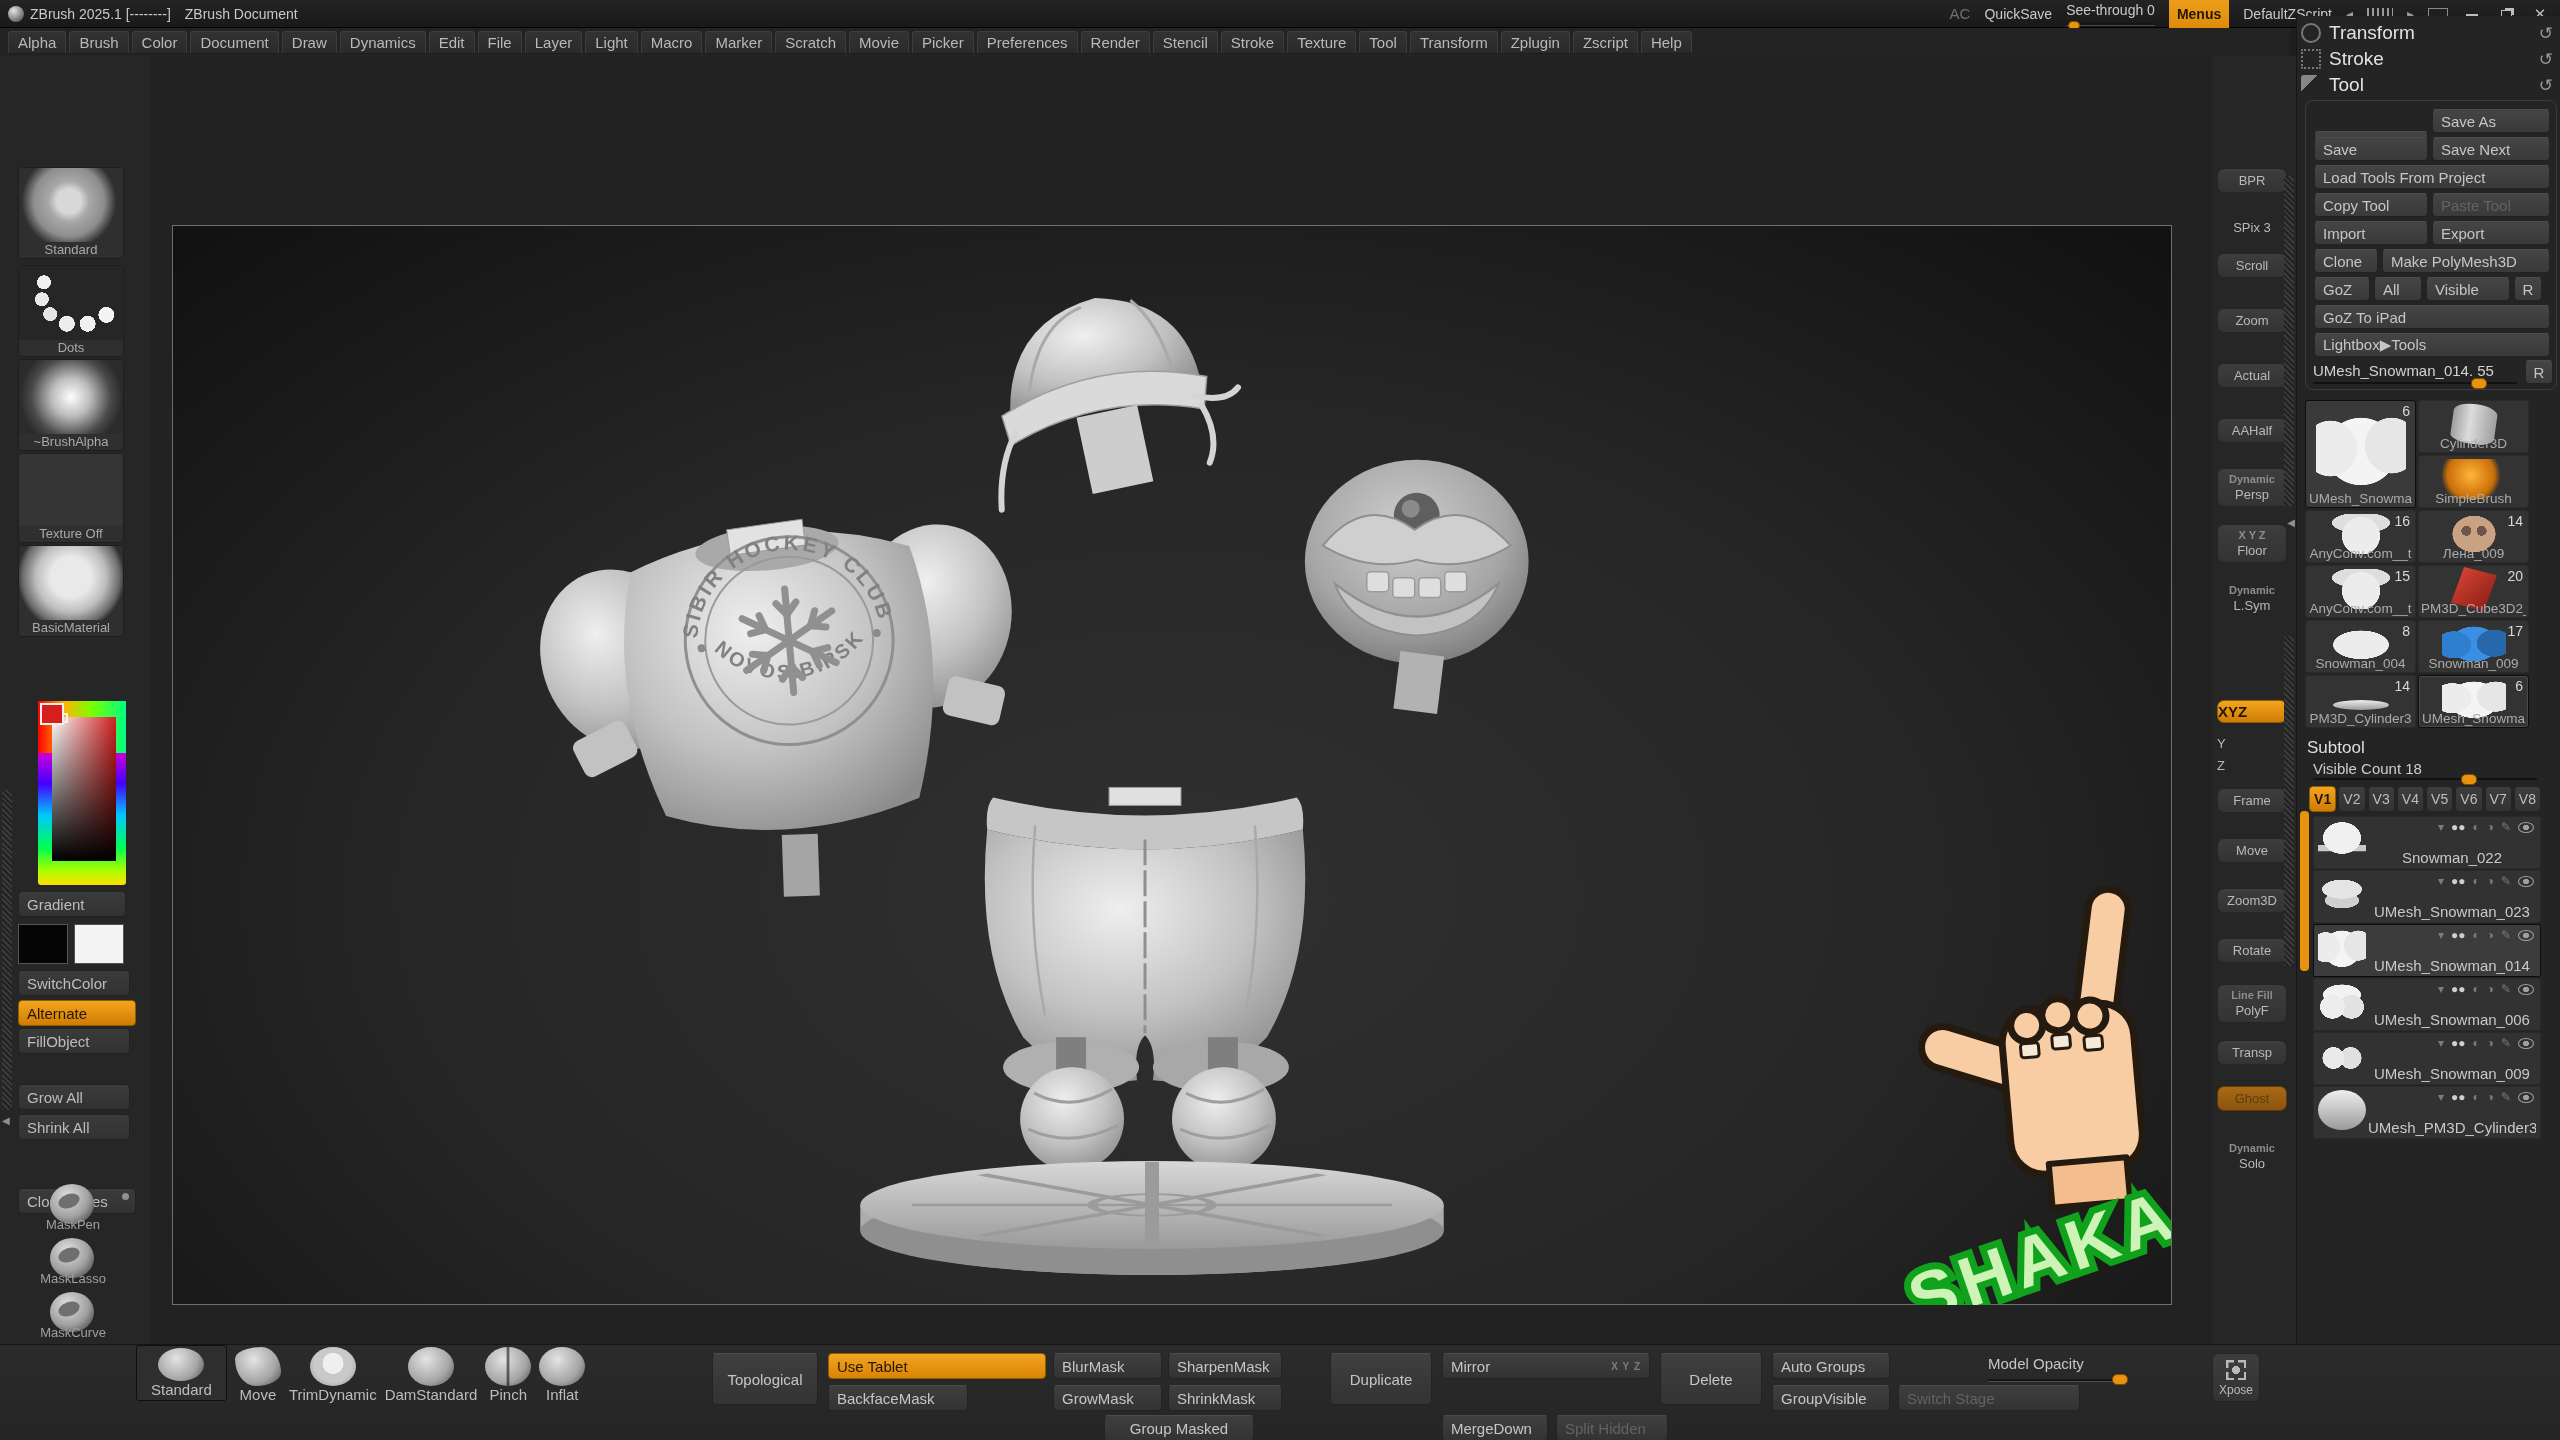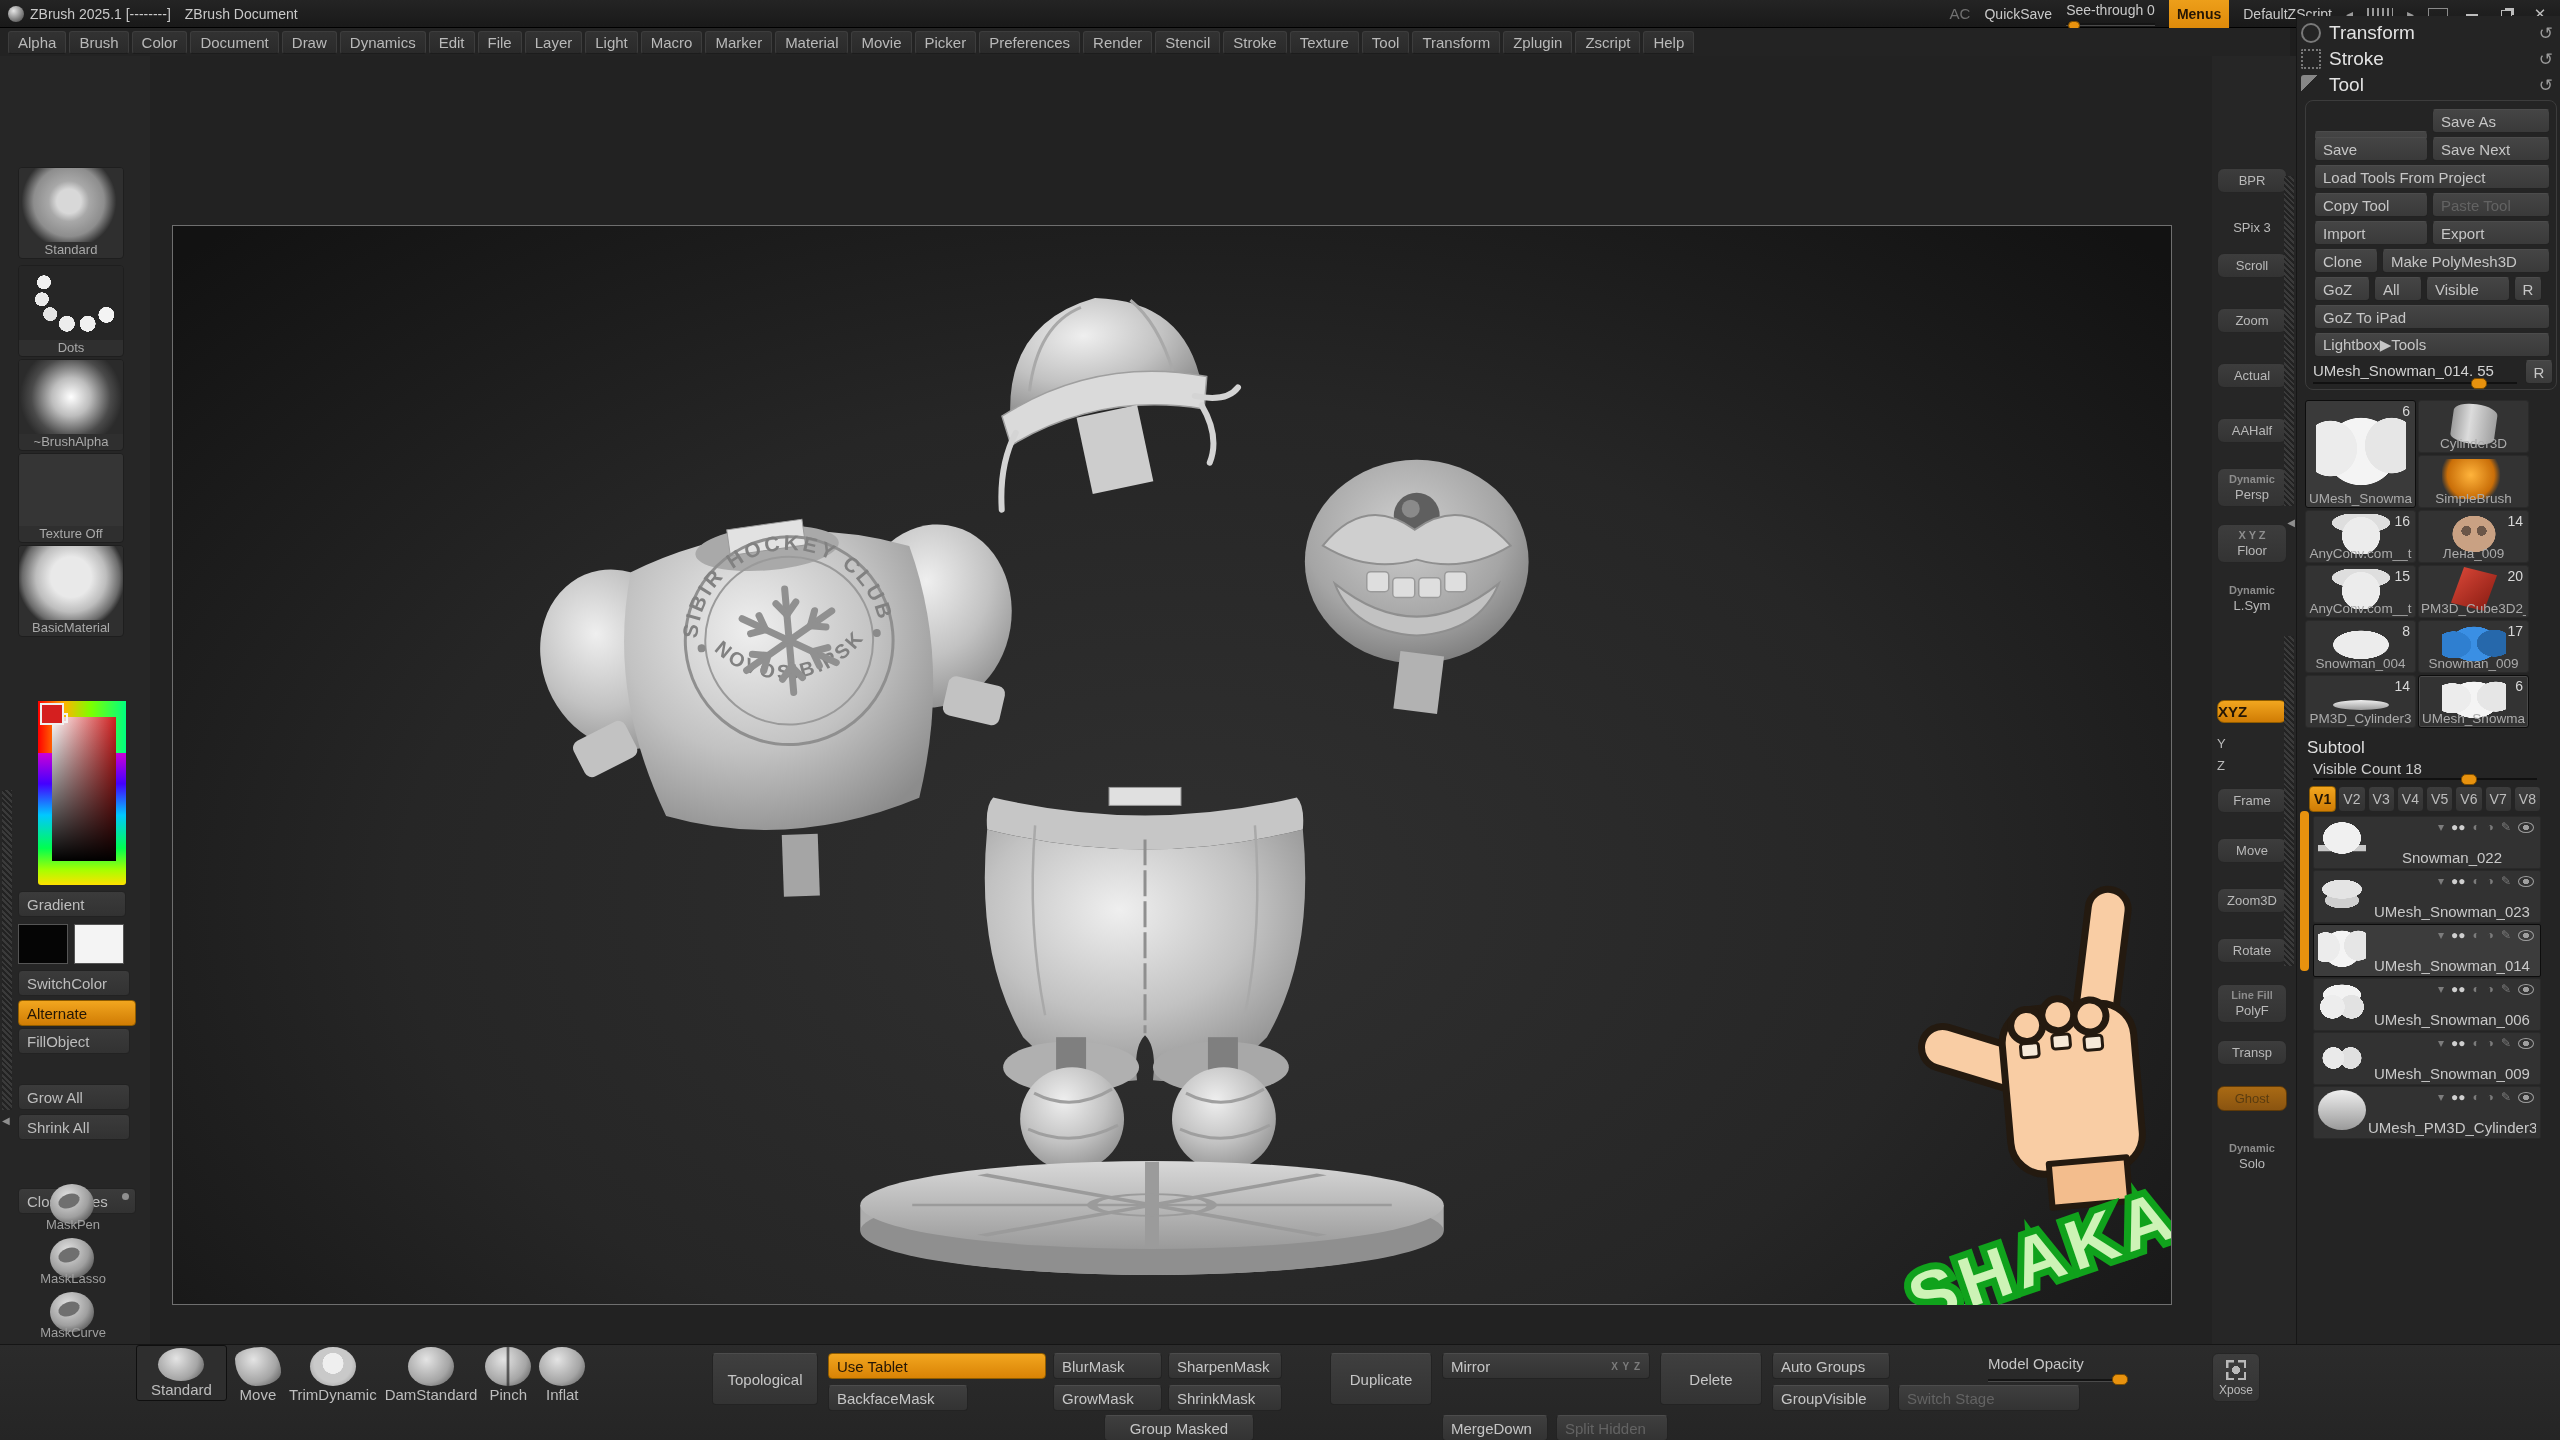--- a/index.html
+++ b/index.html
@@ -241,21 +241,21 @@
     <span class="menuitem">Color</span>
     <span class="menuitem">Document</span>
     <span class="menuitem">Draw</span>
     <span class="menuitem">Dynamics</span>
     <span class="menuitem">Edit</span>
     <span class="menuitem">File</span>
     <span class="menuitem">Layer</span>
     <span class="menuitem">Light</span>
     <span class="menuitem">Macro</span>
     <span class="menuitem">Marker</span>
-    <span class="menuitem">Material</span>
+    <span class="menuitem">Scratch</span>
     <span class="menuitem">Movie</span>
     <span class="menuitem">Picker</span>
     <span class="menuitem">Preferences</span>
     <span class="menuitem">Render</span>
     <span class="menuitem">Stencil</span>
     <span class="menuitem">Stroke</span>
     <span class="menuitem">Texture</span>
     <span class="menuitem">Tool</span>
     <span class="menuitem">Transform</span>
     <span class="menuitem">Zplugin</span>

